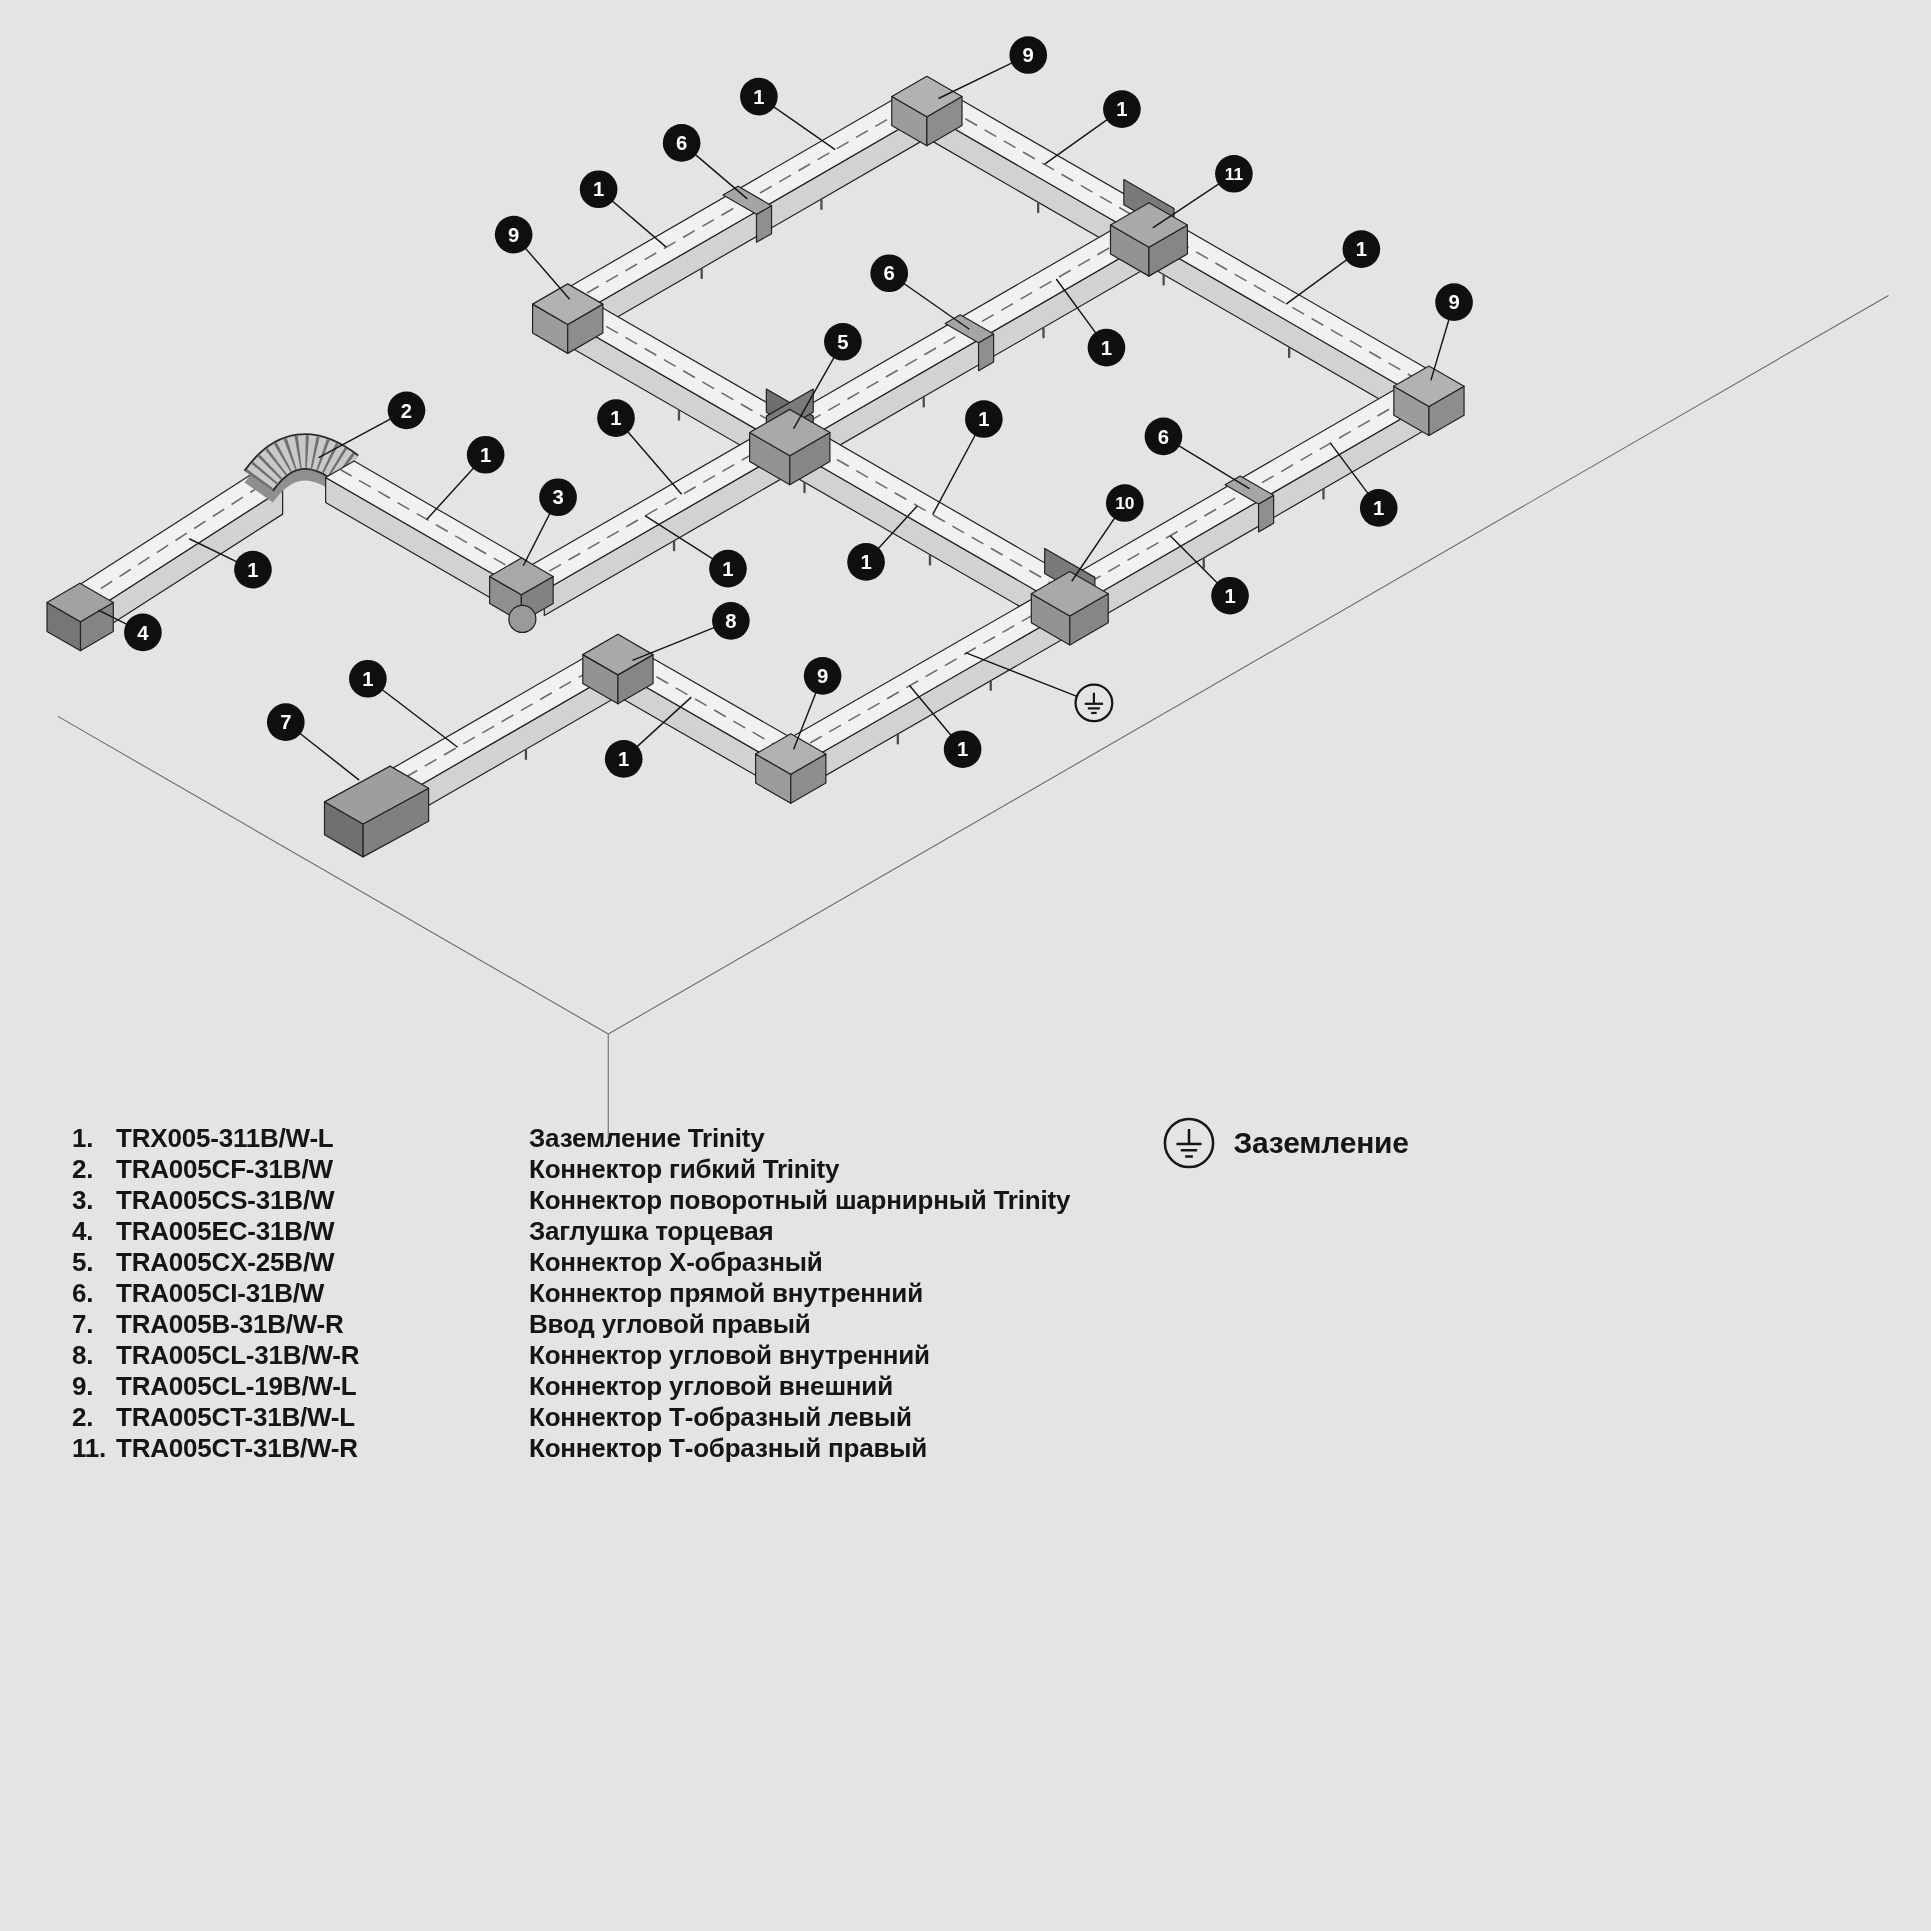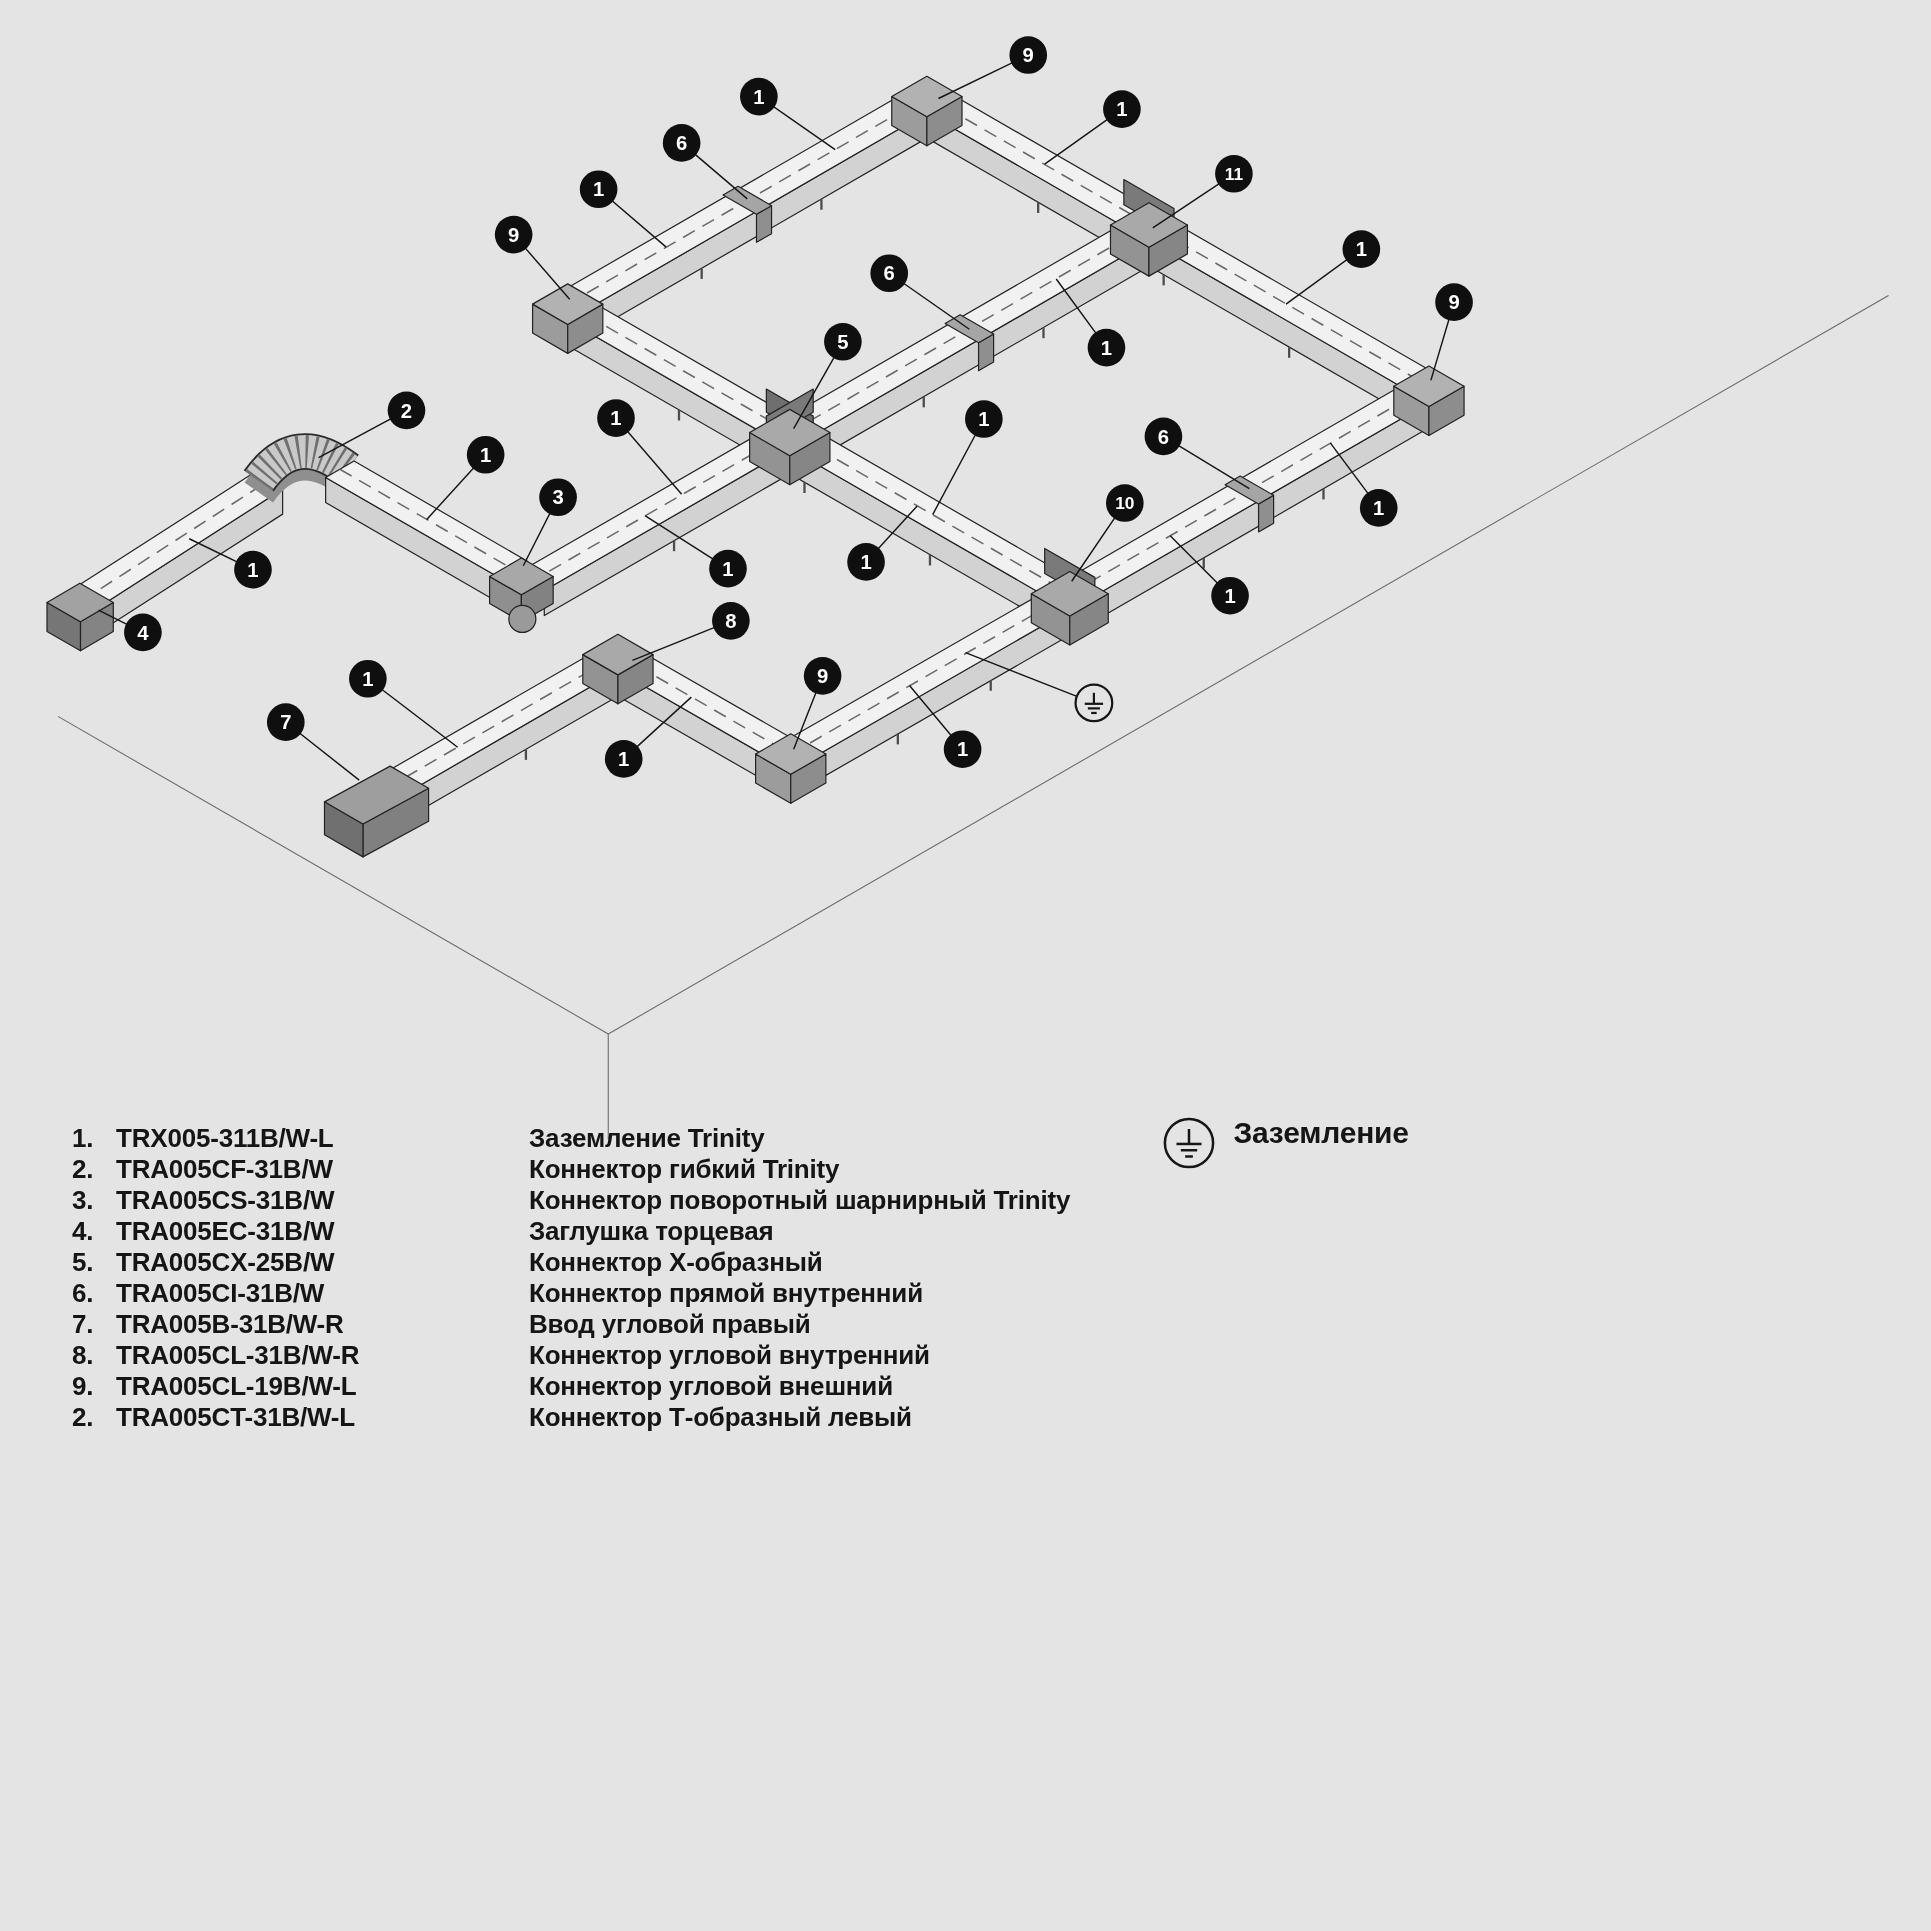--- a/index.html
+++ b/index.html
@@ -3,21 +3,21 @@
 <meta charset="utf-8">
 <style>
   *{margin:0;padding:0;box-sizing:border-box;}
   html,body{background:#e4e4e4;}
   body{width:1931px;height:1931px;position:relative;overflow:hidden;
        font-family:"Liberation Sans",sans-serif;color:#151515;}
   #iso{position:absolute;left:0;top:0;}
   .legend{position:absolute;left:72px;top:1123px;}
   .lrow{display:grid;grid-template-columns:44px 413px 1fr;line-height:31px;
         font-size:26px;font-weight:700;letter-spacing:-0.2px;white-space:nowrap;}
-  .groundkey{position:absolute;left:1162px;top:1116px;display:flex;align-items:flex-start;gap:17.4px;}
+  .groundkey{position:absolute;left:1162px;top:1116px;display:flex;align-items:center;gap:17.4px;}
   .groundkey .glabel{font-size:30px;font-weight:700;letter-spacing:-0.2px;}
 </style>
 </head>
 <body>
 
 <svg id="iso" width="1931" height="1931" viewBox="0 0 2000 2000">
     <line x1="60" y1="742" x2="630" y2="1071" stroke="#6a6a6a" stroke-width="1.1"></line>
     <line x1="630" y1="1071" x2="1956" y2="306" stroke="#6a6a6a" stroke-width="1.1"></line>
     <line x1="630" y1="1071" x2="630" y2="1180" stroke="#6a6a6a" stroke-width="1.1"></line>
     <polygon points="602.722,323.5 974.722,108.5 974.722,134.5 602.722,349.5" fill="#d2d2d2" stroke="#232323" stroke-width="1.25" stroke-linejoin="round"></polygon>
@@ -327,20 +327,25 @@
   <div class="lrow">
       <span>9.</span>
       <span>TRA005CL-19B/W-L</span>
       <span>Коннектор угловой внешний</span>
     </div>
   <div class="lrow">
       <span>2.</span>
       <span>TRA005CT-31B/W-L</span>
       <span>Коннектор Т-образный левый</span>
     </div>
+  <div class="lrow">
+      <span>11.</span>
+      <span>TRA005CT-31B/W-R</span>
+      <span>Коннектор Т-образный правый</span>
+    </div>
 </div>
 
 <div class="groundkey">
   <svg class="gicon" width="54" height="54" viewBox="0 0 56 56">
     <circle cx="28" cy="28" r="25" fill="none" stroke="#161616" stroke-width="2.6"></circle>
     <line x1="28" y1="13.5" x2="28" y2="29" stroke="#161616" stroke-width="2.6"></line>
     <line x1="15" y1="29" x2="41" y2="29" stroke="#161616" stroke-width="2.6"></line>
     <line x1="19.5" y1="35.5" x2="36.5" y2="35.5" stroke="#161616" stroke-width="2.6"></line>
     <line x1="24" y1="42" x2="32" y2="42" stroke="#161616" stroke-width="2.6"></line>
   </svg>

